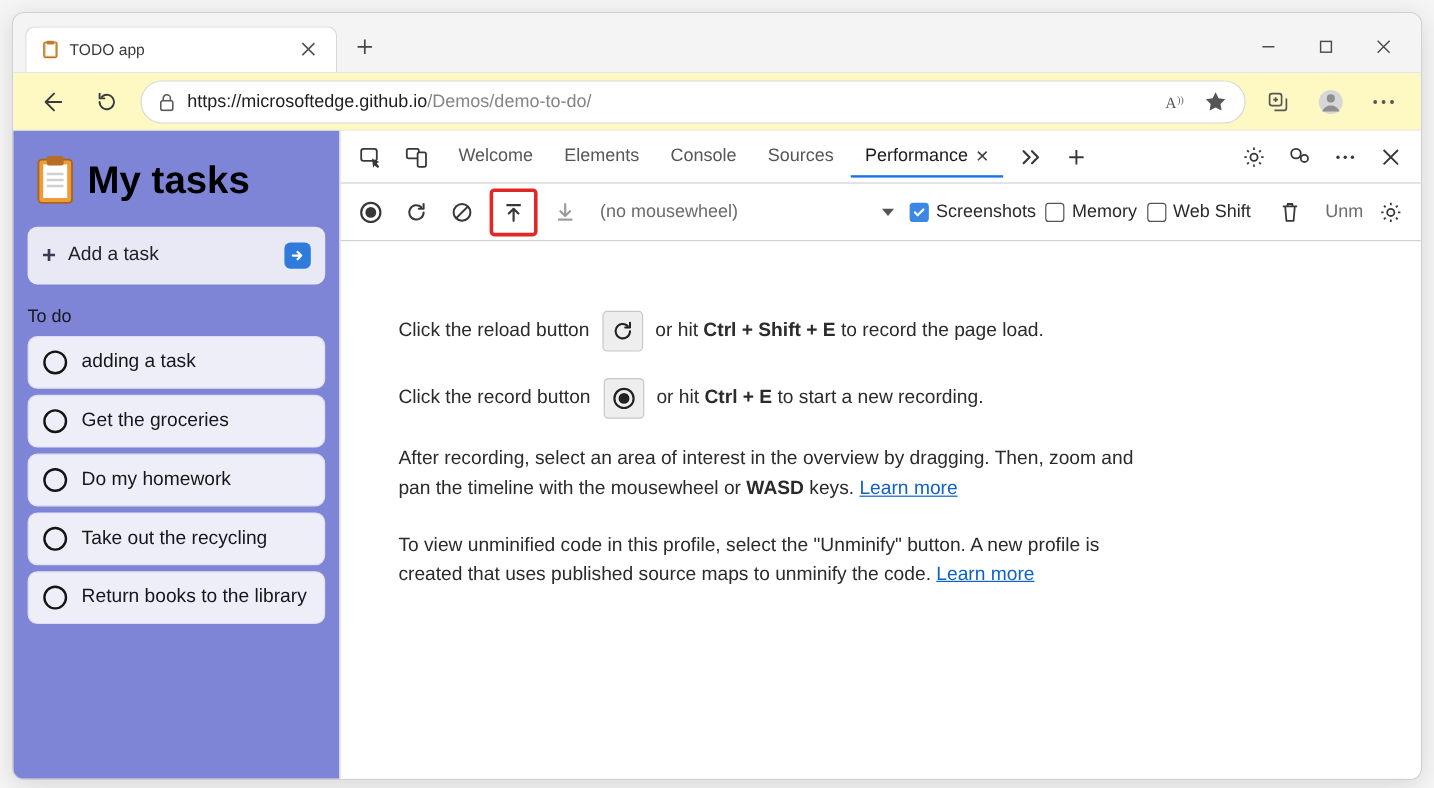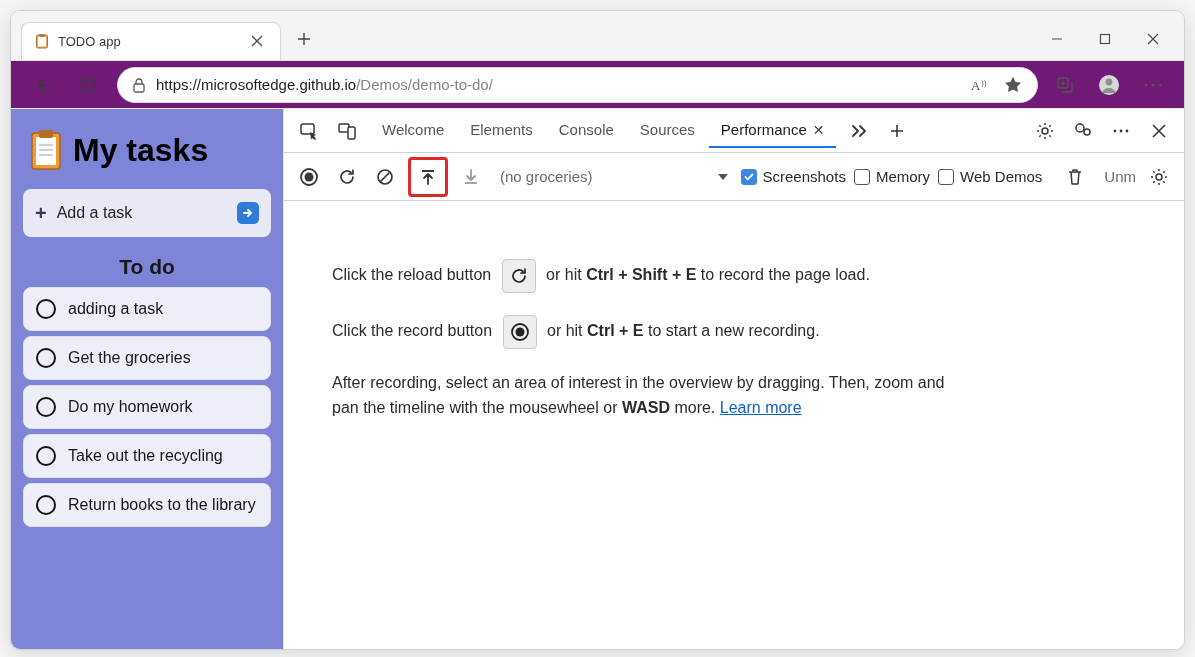--- a/index.html
+++ b/index.html
@@ -35,21 +35,21 @@
   }
   .tab-favicon { width:16px; height:16px; }
   .tab-title { font-size:13px; color:#3a3a3a; flex:1; }
   .tab-close { width:22px; height:22px; display:flex; align-items:center; justify-content:center; color:#555; border-radius:4px; }
   .new-tab { width:34px; height:34px; display:flex; align-items:center; justify-content:center; color:#444; margin-left:6px; }
   .title-spacer { flex:1; }
   .window-controls { display:flex; gap:2px; margin-right:2px; }
   .win-btn { width:46px; height:34px; display:flex; align-items:center; justify-content:center; color:#4c4c4c; }
 
   
-  .toolbar { display:flex; align-items:center; gap:10px; height:48px; padding:0 14px; background:#701a75; border-bottom:1px solid #e8e8e8; }
+  .toolbar { display:flex; align-items:center; gap:10px; height:48px; padding:0 14px; background:#fef9c3; border-bottom:1px solid #e8e8e8; }
   .nav-btn { width:36px; height:36px; display:flex; align-items:center; justify-content:center; color:#3b3b3b; border-radius:6px; }
   .url-field {
     flex:1; display:flex; align-items:center; gap:10px; height:36px;
     background:#fff; border:1px solid #d8d8d8; border-radius:18px; padding:0 14px;
   }
   .lock-icon { color:#5a5a5a; }
   .url-text { font-size:15px; color:#6b6b6b; white-space:nowrap; overflow:hidden; }
   .url-host { color:#1e1e1e; }
   .url-path { color:#858585; }
   .url-end-icons { display:flex; align-items:center; gap:12px; margin-left:auto; }
@@ -67,21 +67,21 @@
   .sidebar-title { font-size:32px; font-weight:800; color:#000; }
   .add-task-btn {
     display:flex; align-items:center; gap:10px; height:48px; padding:0 12px;
     background:var(--sidebar-light); border-radius:8px; font-size:16px; color:#232326;
   }
   .add-task-btn .plus { font-size:20px; font-weight:600; color:#3a3a57; }
   .add-task-btn .go {
     margin-left:auto; width:22px; height:22px; background:#2f7bdc; border-radius:5px;
     display:flex; align-items:center; justify-content:center; color:#fff;
   }
-  .section-head { text-align:center; font-size:21px; color:#18181b; font-weight:700; padding:18px 0 8px; }
+  .section-head { text-align:left; font-size:15px; color:#18181b; font-weight:400; padding:18px 0 8px; }
   .task-list { display:flex; flex-direction:column; gap:5px; }
   .task-item {
     display:flex; align-items:center; gap:12px; min-height:44px; padding:8px 12px;
     background:#edeef7; border-radius:8px; font-size:16px; color:#17171a;
     border:1px solid #dddff1;
   }
   .task-ring { width:20px; height:20px; border:2.5px solid #141416; border-radius:50%; flex-shrink:0; }
 
   
   .devtools { flex:1; display:flex; flex-direction:column; background:#fff; border-left:1px solid #e1e1e1; min-width:0; }
@@ -350,21 +350,21 @@
                 <path d="M9 16V6M5 10l4-4 4 4" fill="none" stroke="currentColor" stroke-width="1.8" stroke-linecap="round" stroke-linejoin="round"></path>
               </svg>
           </div>
         </div>
         <div class="dt-icon-btn" style="opacity:.5">
           <svg width="18" height="18" viewBox="0 0 18 18">
               <path d="M3 15h12" stroke="currentColor" stroke-width="1.8"></path>
               <path d="M9 2v10M5 8l4 4 4-4" fill="none" stroke="currentColor" stroke-width="1.8" stroke-linecap="round" stroke-linejoin="round"></path>
             </svg>
         </div>
-        <span class="muted-text" style="margin-left:6px;">(no groceries)</span>
+        <span class="muted-text" style="margin-left:6px;">(no mousewheel)</span>
 
         <div class="dt-row-spacer"></div>
 
         <span class="dropdown-caret">
           <svg width="12" height="10" viewBox="0 0 12 10">
               <path d="M1 2l5 6 5-6" fill="currentColor"></path>
             </svg>
         </span>
 
         <label class="chk-group">
@@ -374,21 +374,21 @@
               </svg>
           </span>
           <span>Screenshots</span>
         </label>
         <label class="chk-group">
           <span class="fake-check"></span>
           <span>Memory</span>
         </label>
         <label class="chk-group">
           <span class="fake-check"></span>
-          <span>Web Demos</span>
+          <span>Web Shift</span>
         </label>
 
         <div class="dt-icon-btn" style="margin-left:10px;">
           <svg width="16" height="18" viewBox="0 0 16 18">
               <path d="M2 4h12M6 4V2h4v2M4 4l1 12h6l1-12" fill="none" stroke="currentColor" stroke-width="1.5" stroke-linejoin="round"></path>
             </svg>
         </div>
         <span class="muted-text" style="margin-left:6px;">Unm</span>
         <div class="dt-icon-btn">
           <svg width="18" height="18" viewBox="0 0 18 18">
@@ -418,20 +418,24 @@
                 <circle cx="10" cy="10" r="4.5" fill="#222"></circle>
               </svg>
           </span>
           <span>or hit</span>
           <span class="kbd">Ctrl + E</span>
           <span>to start a new recording.</span>
         </p>
         <p class="dt-paragraph">
           <span>After recording, select an area of interest in the overview by dragging. Then, zoom and pan the timeline with the mousewheel or</span>
           <span class="kbd">WASD</span>
-          <span>more.</span>
+          <span>keys.</span>
+          <span class="link">Learn more</span>
+        </p>
+        <p class="dt-paragraph">
+          <span>To view unminified code in this profile, select the "Unminify" button. A new profile is created that uses published source maps to unminify the code.</span>
           <span class="link">Learn more</span>
         </p>
       </div>
 
     </div>
   </div>
 </div>
 
 </body></html>

